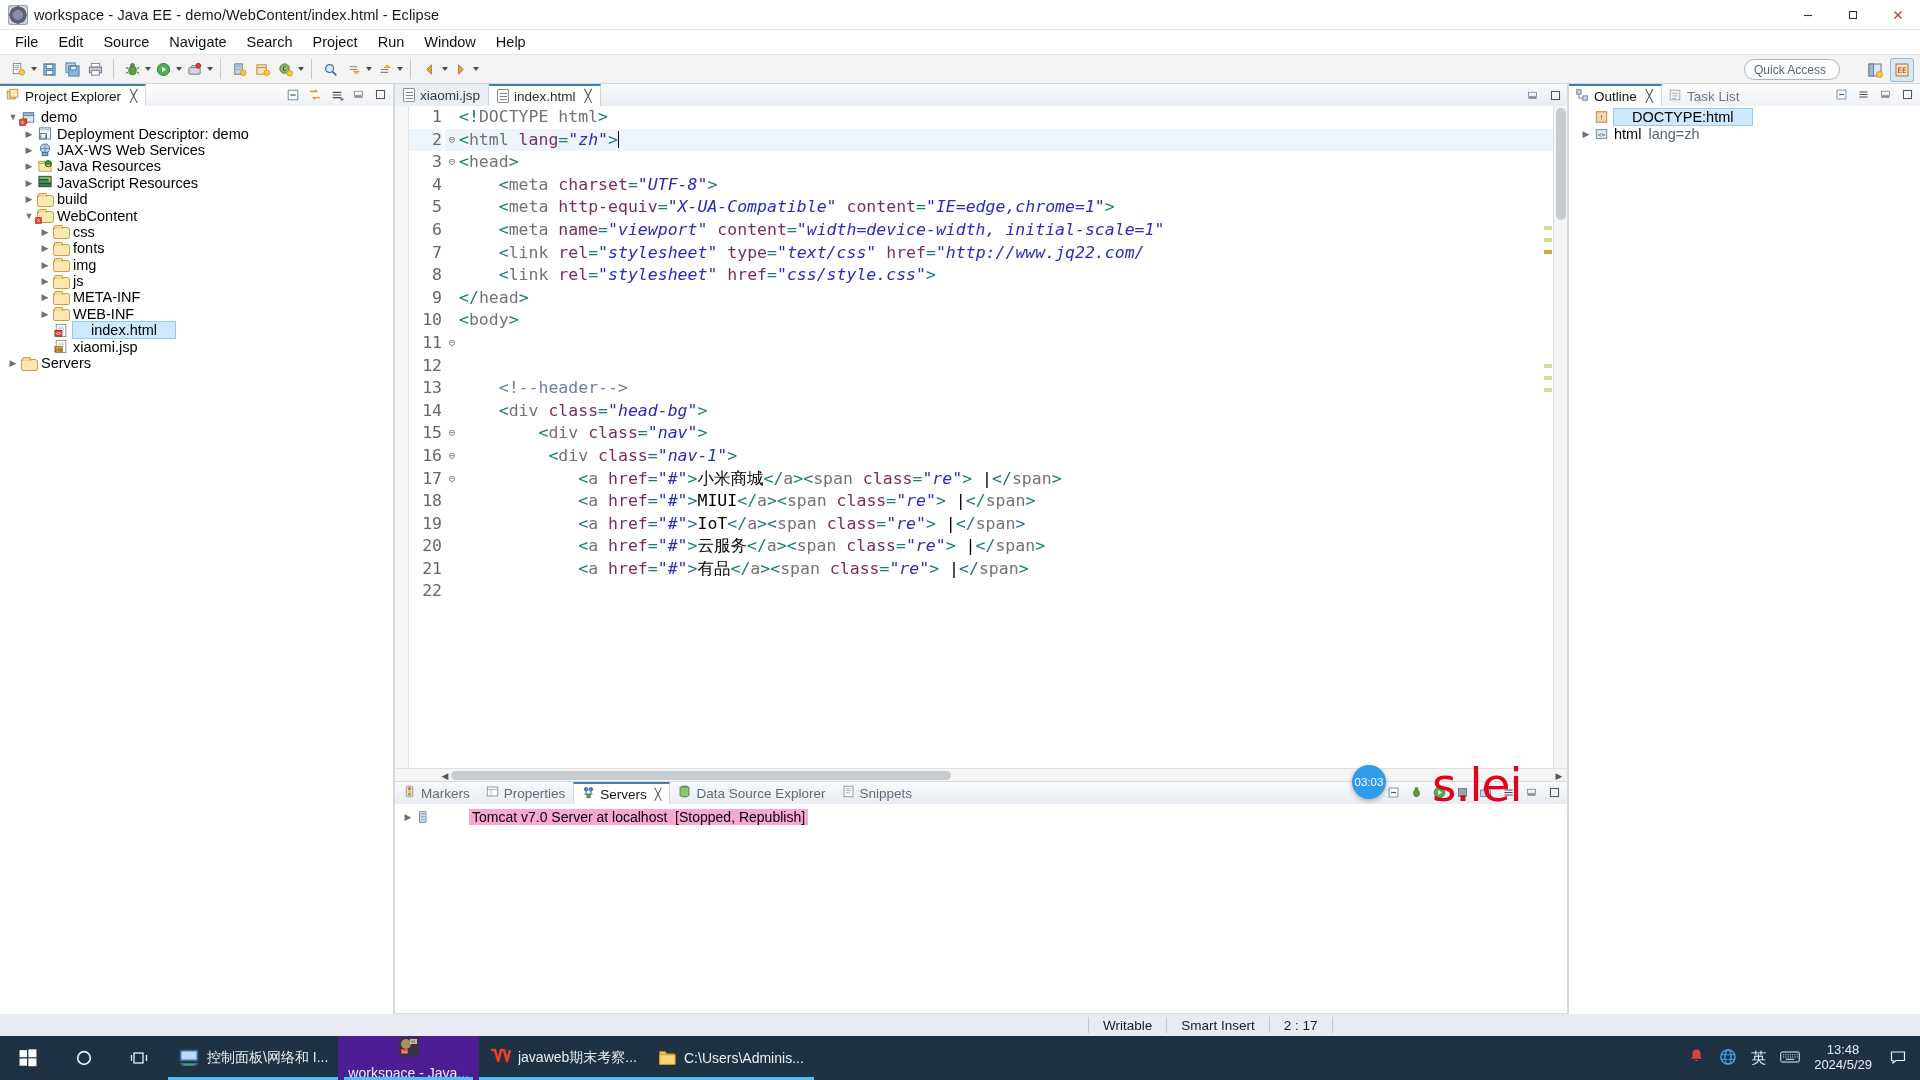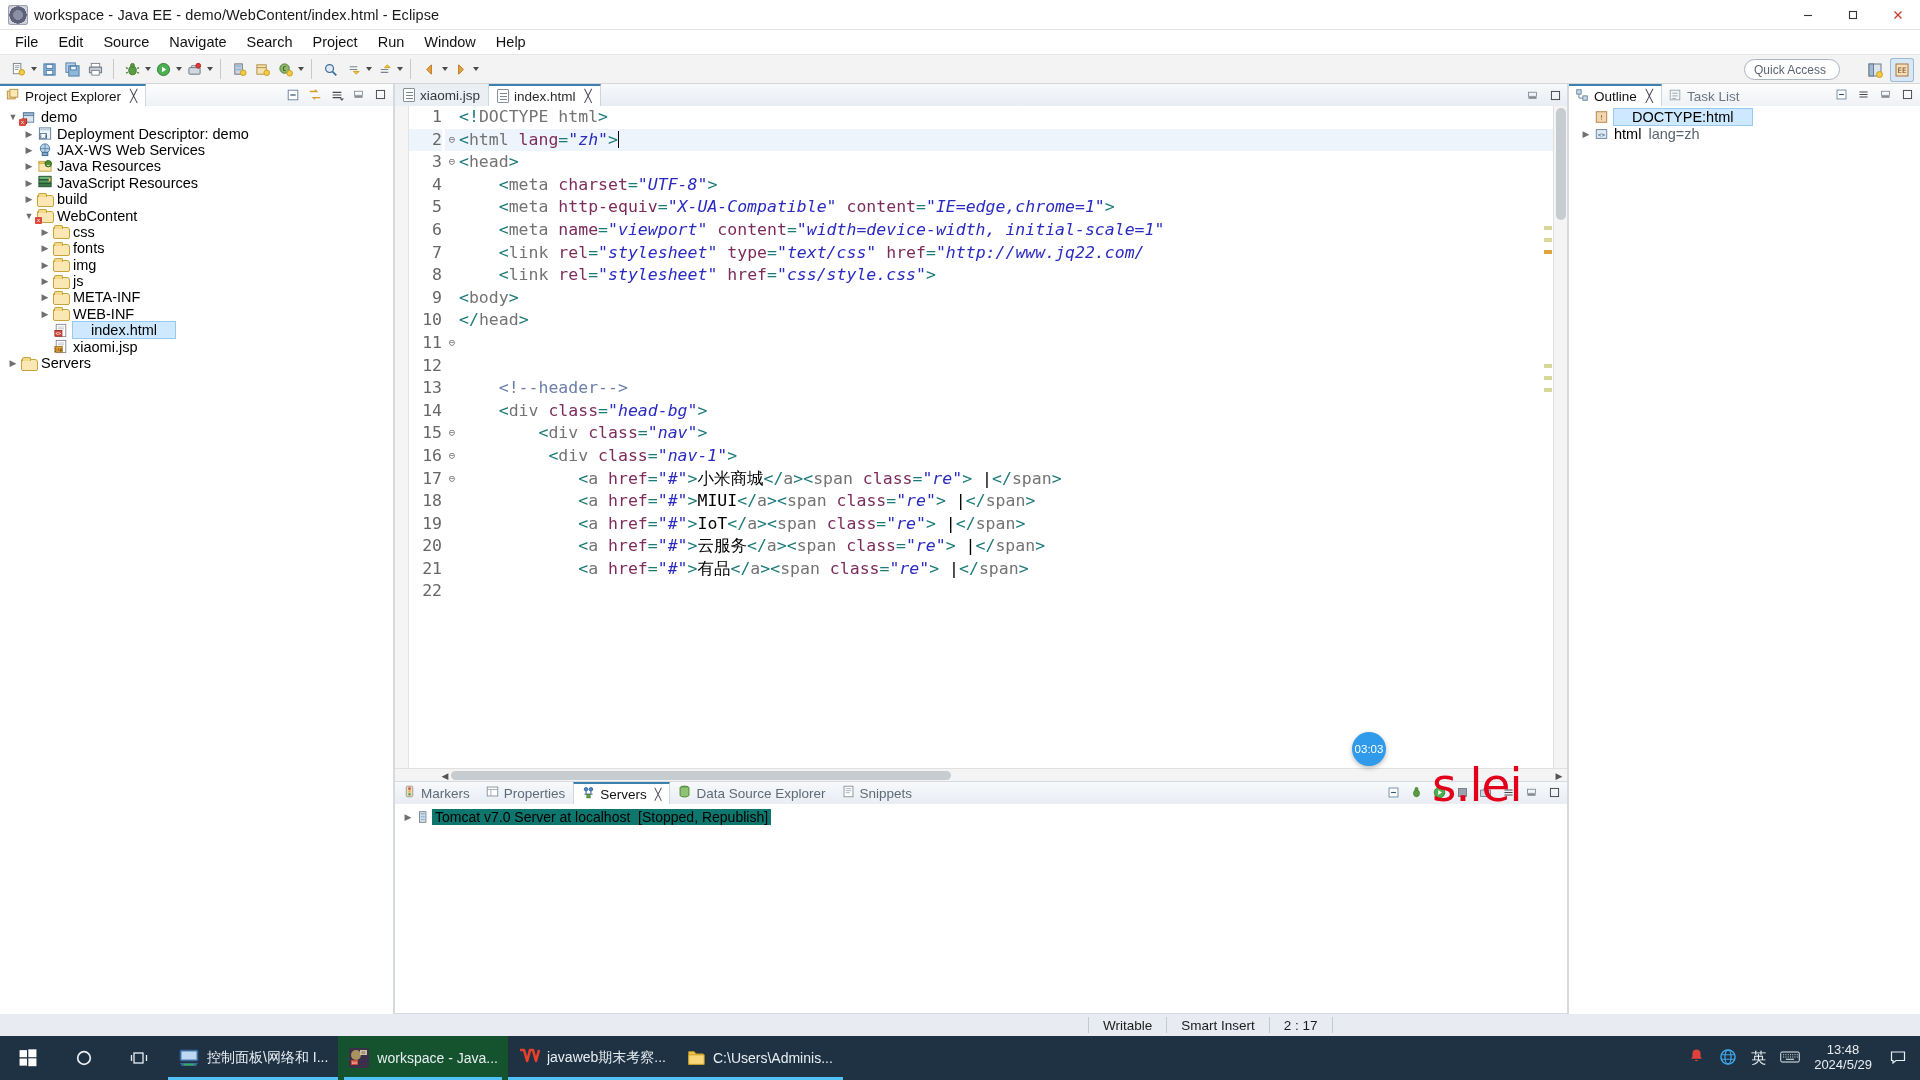--- a/index.html
+++ b/index.html
@@ -112,32 +112,32 @@
   .hs-arrow { position:absolute; top:1px; width:12px; height:11px; display:flex; align-items:center; justify-content:center; color:#555; font-size:9px; }
 
   
   .bottom { height:232px; display:flex; flex-direction:column; background:#fff; border:1px solid #d6dade; border-top:none; }
   .btabs { height:22px; display:flex; align-items:center; background:linear-gradient(#f7f9fb,#e8edf3); position:relative; }
   .btab { display:flex; align-items:center; gap:5px; height:22px; padding:0 8px; font-size:13.5px; color:#5e6a77; }
   .btab.active { background:#fff; color:#111; border-top:2px solid #3c7fb1; border-right:1px solid #cfd6dd; border-left:1px solid #cfd6dd; }
   .btab-tools { position:absolute; right:4px; top:2px; display:flex; align-items:center; gap:6px; }
   .bbody { flex:1; background:#fff; padding-top:4px; }
   .srow { display:flex; align-items:center; height:18px; padding-left:6px; font-size:14px; }
-  .srow .sel-span { background:#0f766e; padding:0 3px; }
+  .srow .sel-span { background:#f9a8d4; padding:0 3px;margin-left:37px; }
 
   
   .statusbar { height:22px; background:#e8ecf2; display:flex; align-items:center; font-size:13.5px; color:#1a1a1a; }
   .sb-seg { padding:0 14px; border-left:1px solid #c3c9d2; height:16px; display:flex; align-items:center; }
   .sb-spacer { flex:1; }
 
   
   .taskbar { height:44px; background:#1f3243; display:flex; align-items:center; color:#e9eef3; font-size:14px; }
   .tb-item { height:44px; display:flex; align-items:center; gap:7px; padding:0 10px; position:relative; max-width:210px; }
   .tb-item.win { width:56px; justify-content:center; padding:0; }
-  .tb-item.active { background:#14532d; }
+  .tb-item.active { background:#4c1d95;flex-direction:column; }
   .tb-item.active:after { content:""; position:absolute; left:6px; right:6px; bottom:0; height:3px; background:#4fc3f7; }
   .tb-item .tlabel { overflow:hidden; text-overflow:ellipsis; white-space:nowrap; }
   .tray { margin-left:auto; display:flex; align-items:center; gap:14px; padding-right:14px; }
   .clock { text-align:center; line-height:1.12; font-size:13px; padding-right:4px; }
 
   
   .timer-bubble { position:absolute; width:34px; height:34px; border-radius:50%; background:#2f9bea; color:#fff;
                   font-size:11.5px; display:flex; align-items:center; justify-content:center; box-shadow:0 2px 5px rgba(0,0,0,.28); }
   .watermark { position:absolute; color:#e2001a; font-size:47px; font-weight:normal; letter-spacing:-1px; font-family:"DejaVu Sans",sans-serif; }
   .top-strip { position:absolute; top:0; left:713px; width:420px; height:9px; background:#cfd4da; border:1px solid #b9bfc6; border-top:none; }
@@ -604,22 +604,22 @@
             </div>
           <div class="code codefont" id="code">
               <div class="cl"><span class="punc">&lt;!</span><span class="tag">DOCTYPE html</span><span class="punc">&gt;</span></div>
               <div class="cl hl"><span class="punc">&lt;</span><span class="tag">html </span><span class="attr">lang</span><span class="punc">=</span><span class="val">"zh"</span><span class="punc">&gt;</span><span class="caretbar"></span></div>
               <div class="cl"><span class="punc">&lt;</span><span class="tag">head</span><span class="punc">&gt;</span></div>
               <div class="cl">    <span class="punc">&lt;</span><span class="tag">meta </span><span class="attr">charset</span><span class="punc">=</span><span class="val">"UTF-8"</span><span class="punc">&gt;</span></div>
               <div class="cl">    <span class="punc">&lt;</span><span class="tag">meta </span><span class="attr">http-equiv</span><span class="punc">=</span><span class="val">"X-UA-Compatible"</span> <span class="attr">content</span><span class="punc">=</span><span class="val">"IE=edge,chrome=1"</span><span class="punc">&gt;</span></div>
               <div class="cl">    <span class="punc">&lt;</span><span class="tag">meta </span><span class="attr">name</span><span class="punc">=</span><span class="val">"viewport"</span> <span class="attr">content</span><span class="punc">=</span><span class="val">"width=device-width, initial-scale=1"</span></div>
               <div class="cl">    <span class="punc">&lt;</span><span class="tag">link </span><span class="attr">rel</span><span class="punc">=</span><span class="val">"stylesheet"</span> <span class="attr">type</span><span class="punc">=</span><span class="val">"text/css"</span> <span class="attr">href</span><span class="punc">=</span><span class="val">"http://www.jq22.com/</span></div>
               <div class="cl">    <span class="punc">&lt;</span><span class="tag">link </span><span class="attr">rel</span><span class="punc">=</span><span class="val">"stylesheet"</span> <span class="attr">href</span><span class="punc">=</span><span class="val">"css/style.css"</span><span class="punc">&gt;</span></div>
+              <div class="cl"><span class="punc">&lt;/</span><span class="tag">head</span><span class="punc">&gt;</span></div>
               <div class="cl"><span class="punc">&lt;</span><span class="tag">body</span><span class="punc">&gt;</span></div>
-              <div class="cl"><span class="punc">&lt;/</span><span class="tag">head</span><span class="punc">&gt;</span></div>
               <div class="cl"></div>
               <div class="cl"></div>
               <div class="cl">    <span class="cmt">&lt;!--header--&gt;</span></div>
               <div class="cl">    <span class="punc">&lt;</span><span class="tag">div </span><span class="attr">class</span><span class="punc">=</span><span class="val">"head-bg"</span><span class="punc">&gt;</span></div>
               <div class="cl">        <span class="punc">&lt;</span><span class="tag">div </span><span class="attr">class</span><span class="punc">=</span><span class="val">"nav"</span><span class="punc">&gt;</span></div>
               <div class="cl">         <span class="punc">&lt;</span><span class="tag">div </span><span class="attr">class</span><span class="punc">=</span><span class="val">"nav-1"</span><span class="punc">&gt;</span></div>
               <div class="cl">            <span class="punc">&lt;</span><span class="tag">a </span><span class="attr">href</span><span class="punc">=</span><span class="val">"#"</span><span class="punc">&gt;</span><span class="txt">小米商城</span><span class="punc">&lt;/</span><span class="tag">a</span><span class="punc">&gt;&lt;</span><span class="tag">span </span><span class="attr">class</span><span class="punc">=</span><span class="val">"re"</span><span class="punc">&gt;</span><span class="txt"> |</span><span class="punc">&lt;/</span><span class="tag">span</span><span class="punc">&gt;</span></div>
               <div class="cl">            <span class="punc">&lt;</span><span class="tag">a </span><span class="attr">href</span><span class="punc">=</span><span class="val">"#"</span><span class="punc">&gt;</span><span class="txt">MIUI</span><span class="punc">&lt;/</span><span class="tag">a</span><span class="punc">&gt;&lt;</span><span class="tag">span </span><span class="attr">class</span><span class="punc">=</span><span class="val">"re"</span><span class="punc">&gt;</span><span class="txt"> |</span><span class="punc">&lt;/</span><span class="tag">span</span><span class="punc">&gt;</span></div>
               <div class="cl">            <span class="punc">&lt;</span><span class="tag">a </span><span class="attr">href</span><span class="punc">=</span><span class="val">"#"</span><span class="punc">&gt;</span><span class="txt">IoT</span><span class="punc">&lt;/</span><span class="tag">a</span><span class="punc">&gt;&lt;</span><span class="tag">span </span><span class="attr">class</span><span class="punc">=</span><span class="val">"re"</span><span class="punc">&gt;</span><span class="txt"> |</span><span class="punc">&lt;/</span><span class="tag">span</span><span class="punc">&gt;</span></div>
               <div class="cl">            <span class="punc">&lt;</span><span class="tag">a </span><span class="attr">href</span><span class="punc">=</span><span class="val">"#"</span><span class="punc">&gt;</span><span class="txt">云服务</span><span class="punc">&lt;/</span><span class="tag">a</span><span class="punc">&gt;&lt;</span><span class="tag">span </span><span class="attr">class</span><span class="punc">=</span><span class="val">"re"</span><span class="punc">&gt;</span><span class="txt"> |</span><span class="punc">&lt;/</span><span class="tag">span</span><span class="punc">&gt;</span></div>
@@ -920,15 +920,15 @@
         <span style="display:block;">2024/5/29</span>
       </span>
       <span>
         <svg width="16" height="16" viewBox="0 0 16 16">
             <path d="M1.5 3h13v8.5H6L3 14v-2.5H1.5z" fill="none" stroke="#e9eef3" stroke-width="1.2"></path>
           </svg>
       </span>
     </div>
   </div>
 
-  <div class="timer-bubble" style="left:1352px; top:732px;">03:03</div>
+  <div class="timer-bubble" style="left:1352px; top:765px;">03:03</div>
   <div class="watermark" style="left:1432px; top:757px;">s.lei</div>
 </div>
 
 </body></html>

